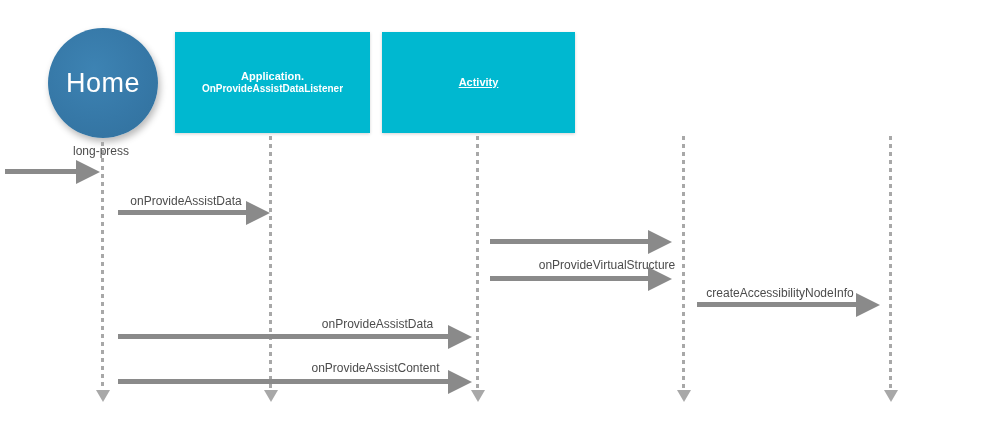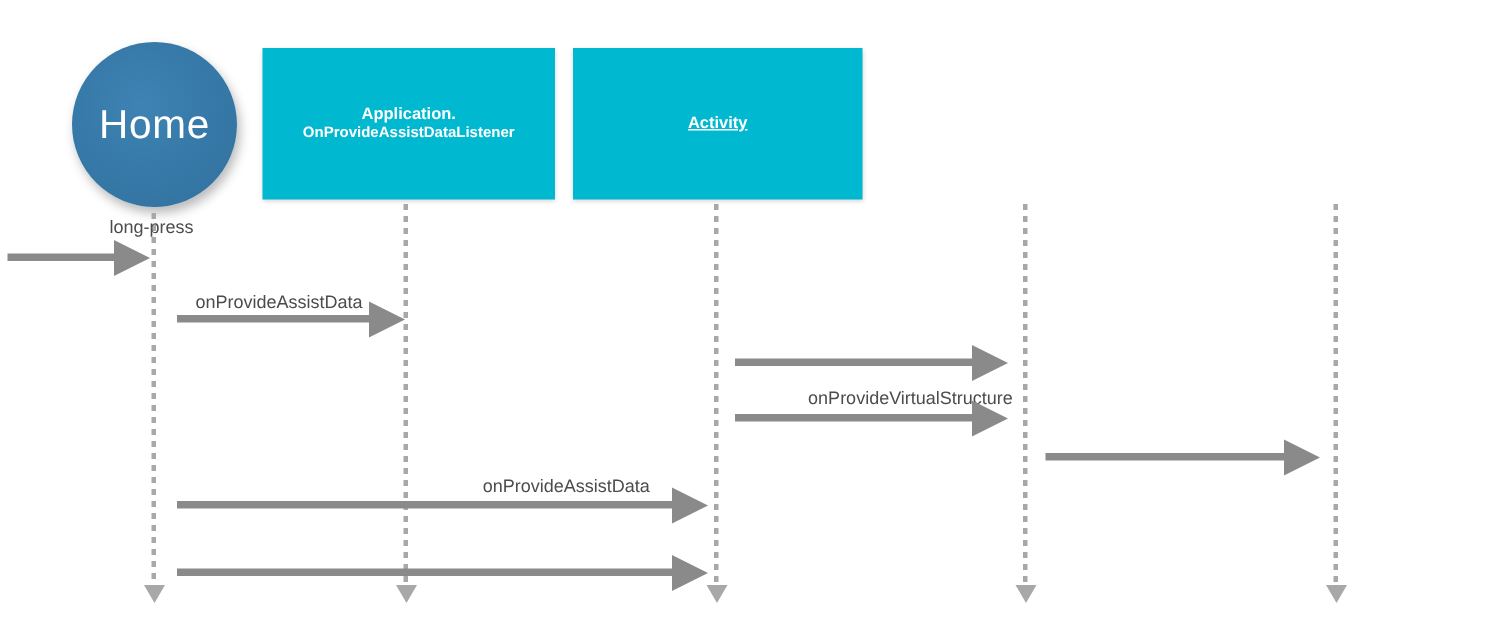--- a/index.html
+++ b/index.html
@@ -102,23 +102,25 @@
   <div class="msg-shaft" style="left:118px;top:210px;width:130px;"></div>
   <div class="msg-head" style="left:246px;top:201px;"></div>
 
   <div class="msg-shaft" style="left:490px;top:239px;width:160px;"></div>
   <div class="msg-head" style="left:648px;top:230px;"></div>
 
   <div class="msg-label" style="left:516px;width:182px;top:258px;">onProvideVirtualStructure</div>
   <div class="msg-shaft" style="left:490px;top:276px;width:160px;"></div>
   <div class="msg-head" style="left:648px;top:267px;"></div>
 
+  <div class="msg-label" style="left:690px;width:180px;top:286px;">createAccessibilityNodeInfo</div>
   <div class="msg-shaft" style="left:697px;top:302px;width:161px;"></div>
   <div class="msg-head" style="left:856px;top:293px;"></div>
 
   <div class="msg-label" style="left:300px;width:155px;top:317px;">onProvideAssistData</div>
   <div class="msg-shaft" style="left:118px;top:334px;width:332px;"></div>
   <div class="msg-head" style="left:448px;top:325px;"></div>
 
+  <div class="msg-label" style="left:298px;width:155px;top:361px;">onProvideAssistContent</div>
   <div class="msg-shaft" style="left:118px;top:379px;width:332px;"></div>
   <div class="msg-head" style="left:448px;top:370px;"></div>
 
 </div>
 
 </body></html>

